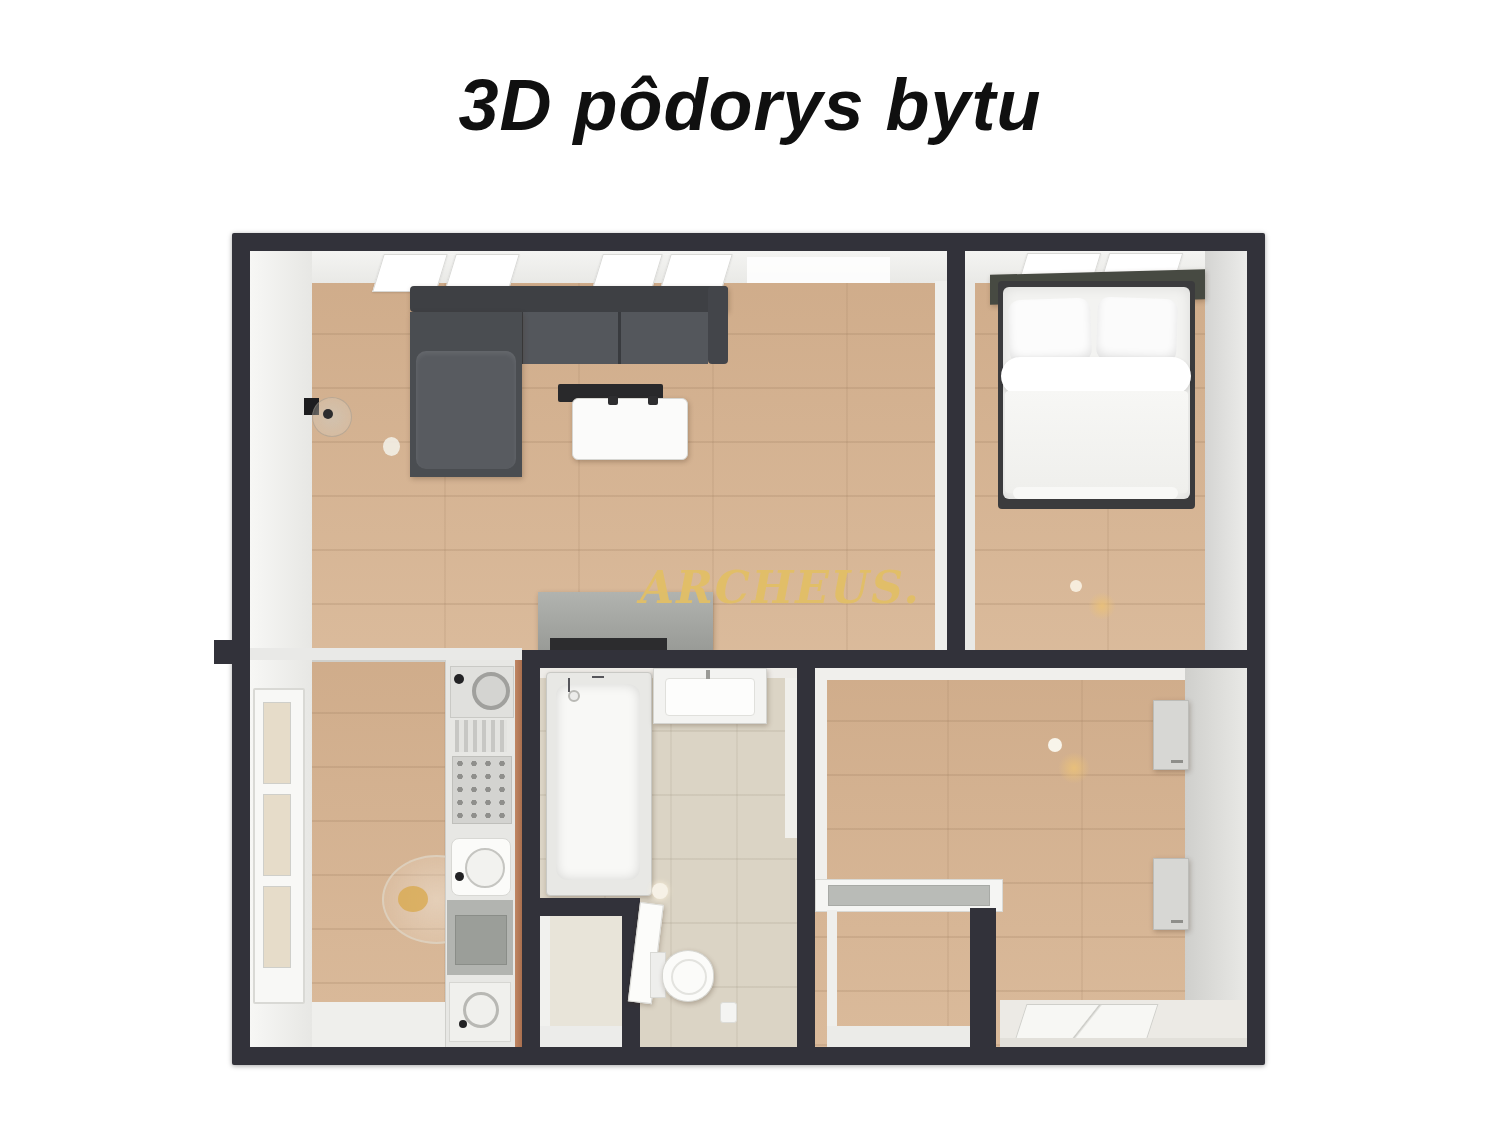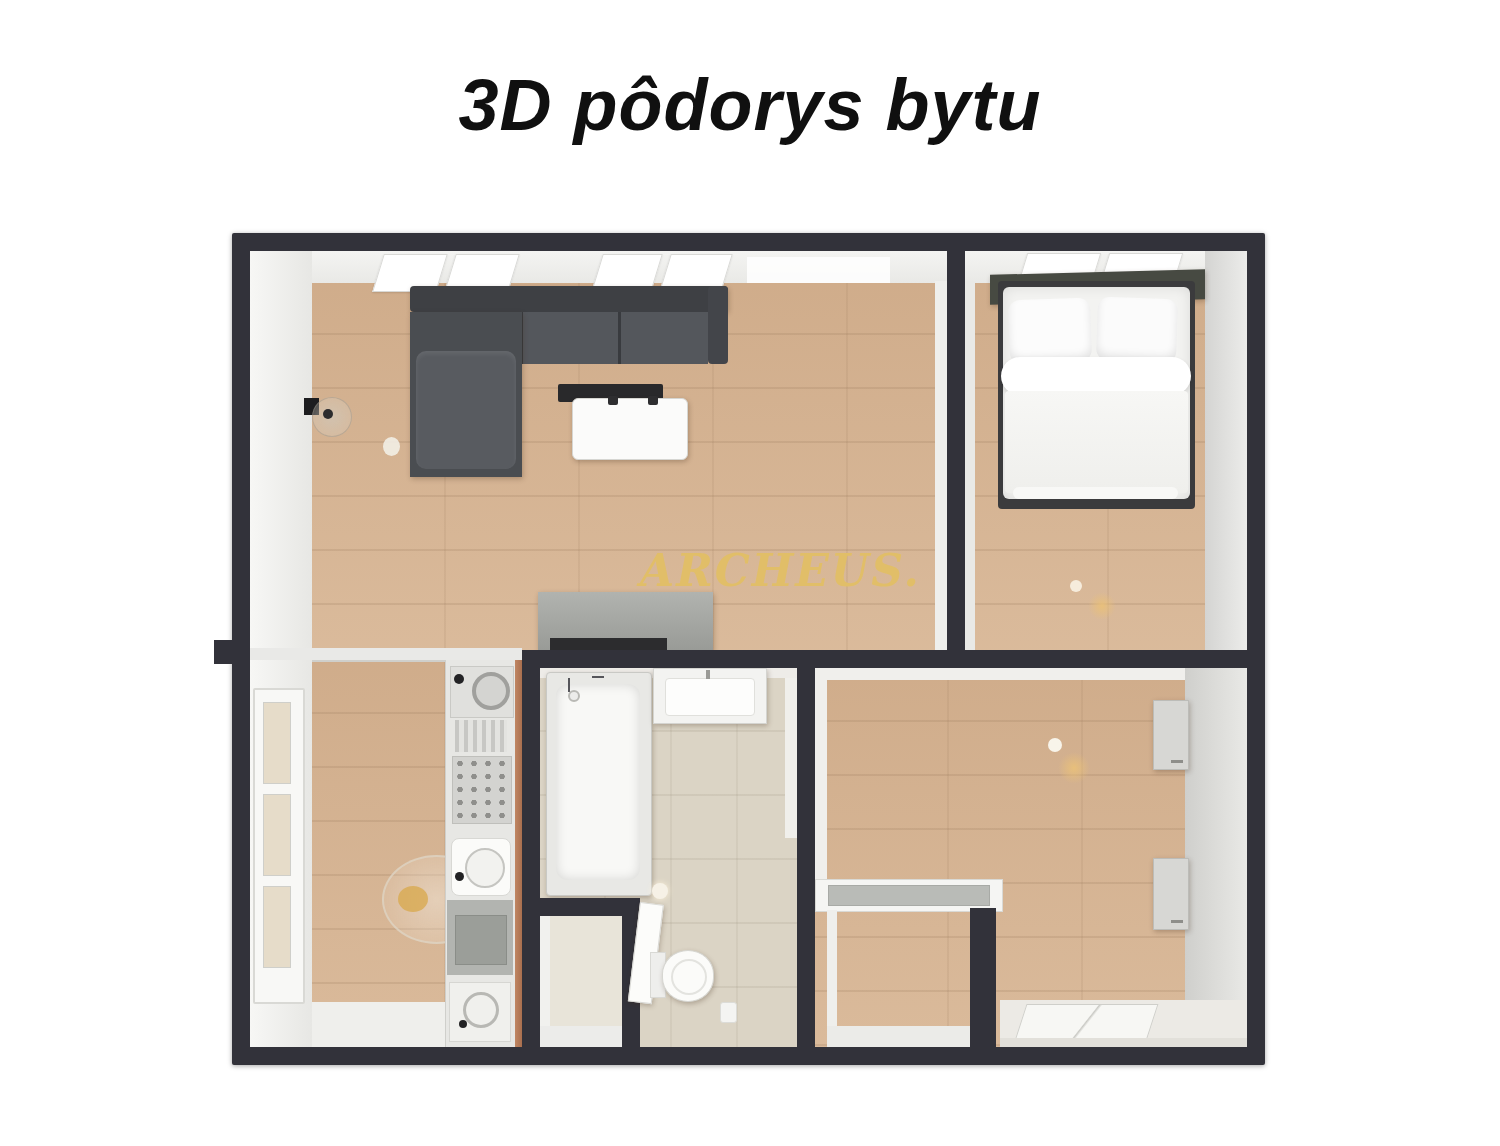--- a/index.html
+++ b/index.html
@@ -75,21 +75,21 @@
 
     <div class="abs" style="left:54px;top:147px;width:15px;height:17px;background:#1d1d1f;"></div>
     <div class="abs dot" style="left:62px;top:146px;width:38px;height:38px;background:radial-gradient(circle,rgba(208,202,190,.65),rgba(235,229,218,.15));border:1px solid rgba(150,144,132,.45);"></div>
     <div class="abs dot" style="left:73px;top:158px;width:10px;height:10px;background:#2c2c2e;"></div>
     <div class="abs dot" style="left:133px;top:186px;width:17px;height:19px;background:#f2eee5;opacity:.9;"></div>
 
     <div class="abs shadowed" style="left:288px;top:341px;width:175px;height:58px;background:linear-gradient(180deg,#b1b3af,#999b97);border-bottom:2px solid #7e807c;"></div>
     <div class="abs" style="left:300px;top:387px;width:117px;height:12px;background:#2c2c2e;"></div>
   </div>
 
-  <div class="abs watermark" style="left:408px;top:312px;width:240px;">ARCHEUS.</div>
+  <div class="abs watermark" style="left:408px;top:329px;width:240px;">ARCHEUS.</div>
 
   <div class="room" style="left:733px;top:18px;width:282px;height:399px;">
     <div class="abs wood" style="left:10px;top:30px;width:230px;height:369px;"></div>
     <div class="abs faceH" style="left:0;top:0;width:282px;height:32px;"></div>
     <div class="abs" style="left:0;top:30px;width:10px;height:369px;background:#e9e9e6;"></div>
     <div class="abs" style="left:240px;top:0;width:42px;height:399px;background:linear-gradient(90deg,#d4d4d2,#ececea);"></div>
 
     <div class="abs pane" style="left:58px;top:2px;width:72px;height:26px;"></div>
     <div class="abs pane" style="left:140px;top:2px;width:72px;height:26px;"></div>
 

